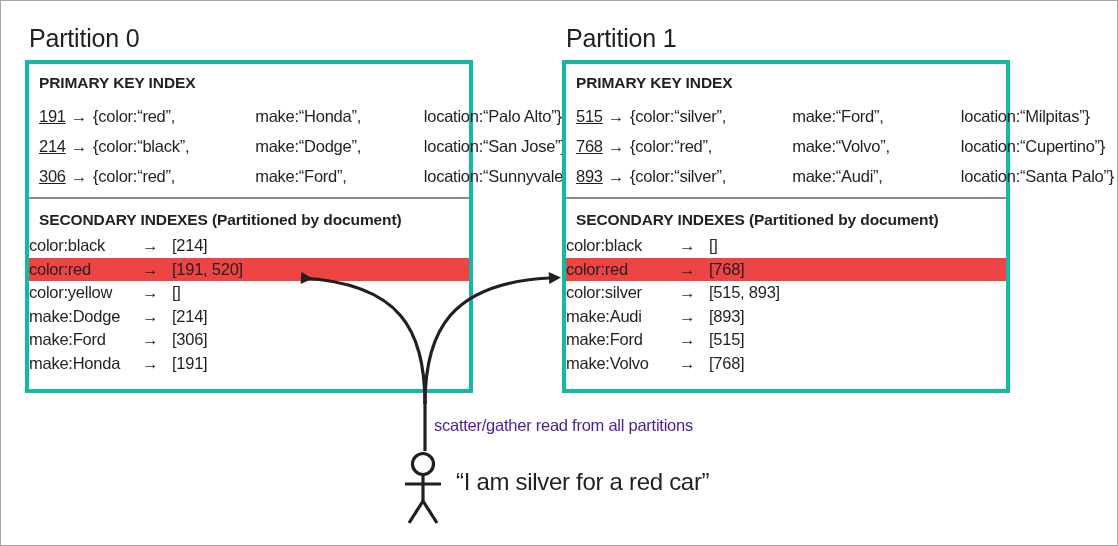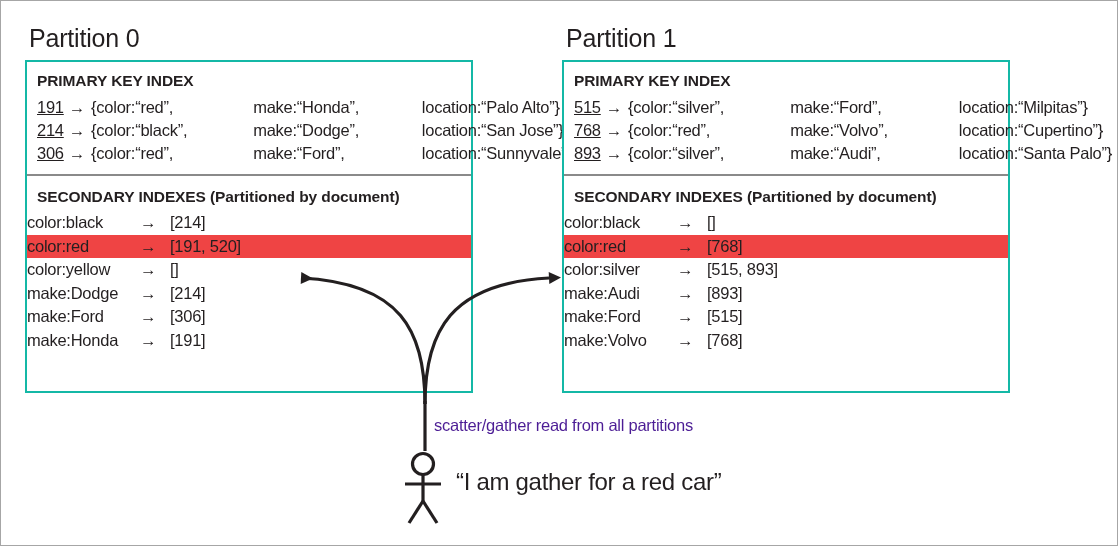--- a/index.html
+++ b/index.html
@@ -29,21 +29,21 @@
 
   .partition-title {
     font-size: 25px;
     line-height: 30px;
     color: #231f20;
     letter-spacing: -0.2px;
     white-space: nowrap;
     margin: 0 0 7px 4px;
   }
   .partition-box {
-    border: 2px solid #14b8a6;
+    border: 4px solid #14b8a6;
     background: #ffffff;
     height: 333px;
     box-sizing: border-box;
     position: relative;
   }
   .section {
     position: relative;
   }
   .section-primary { padding: 10px 0 0 0; }
   .section-divider {
@@ -80,20 +80,21 @@
     padding: 0 6px 0 5px;
   }
   .pk-open { display: inline-block; }
   .pk-color {
     display: inline-block;
     min-width: 118px;
   }
   .pk-make {
     display: inline-block;
     min-width: 125px;
+    margin-top: 7px;
   }
   .pk-loc { display: inline-block; }
 
   
   .si-rows {
     margin: 5px 0 0 0;
   }
   .si-row {
     font-size: 16.5px;
     line-height: 23.5px;
@@ -356,15 +357,15 @@
   <div class="scatter-caption">scatter/gather read from all partitions</div>
 
   <svg class="actor-figure" viewBox="0 0 64 76" width="64" height="76">
     <circle cx="26" cy="13" r="10.5" fill="none" stroke="#231f20" stroke-width="3.2"></circle>
     <line x1="26" y1="23.5" x2="26" y2="52" stroke="#231f20" stroke-width="3.2"></line>
     <line x1="8" y1="33" x2="44" y2="33" stroke="#231f20" stroke-width="3.2"></line>
     <line x1="26" y1="50" x2="12" y2="72" stroke="#231f20" stroke-width="3.2"></line>
     <line x1="26" y1="50" x2="40" y2="72" stroke="#231f20" stroke-width="3.2"></line>
   </svg>
 
-  <div class="actor-quote">“I am gather for a red car”</div>
+  <div class="actor-quote">“I am silver for a red car”</div>
 
 </div>
 
 </body></html>

